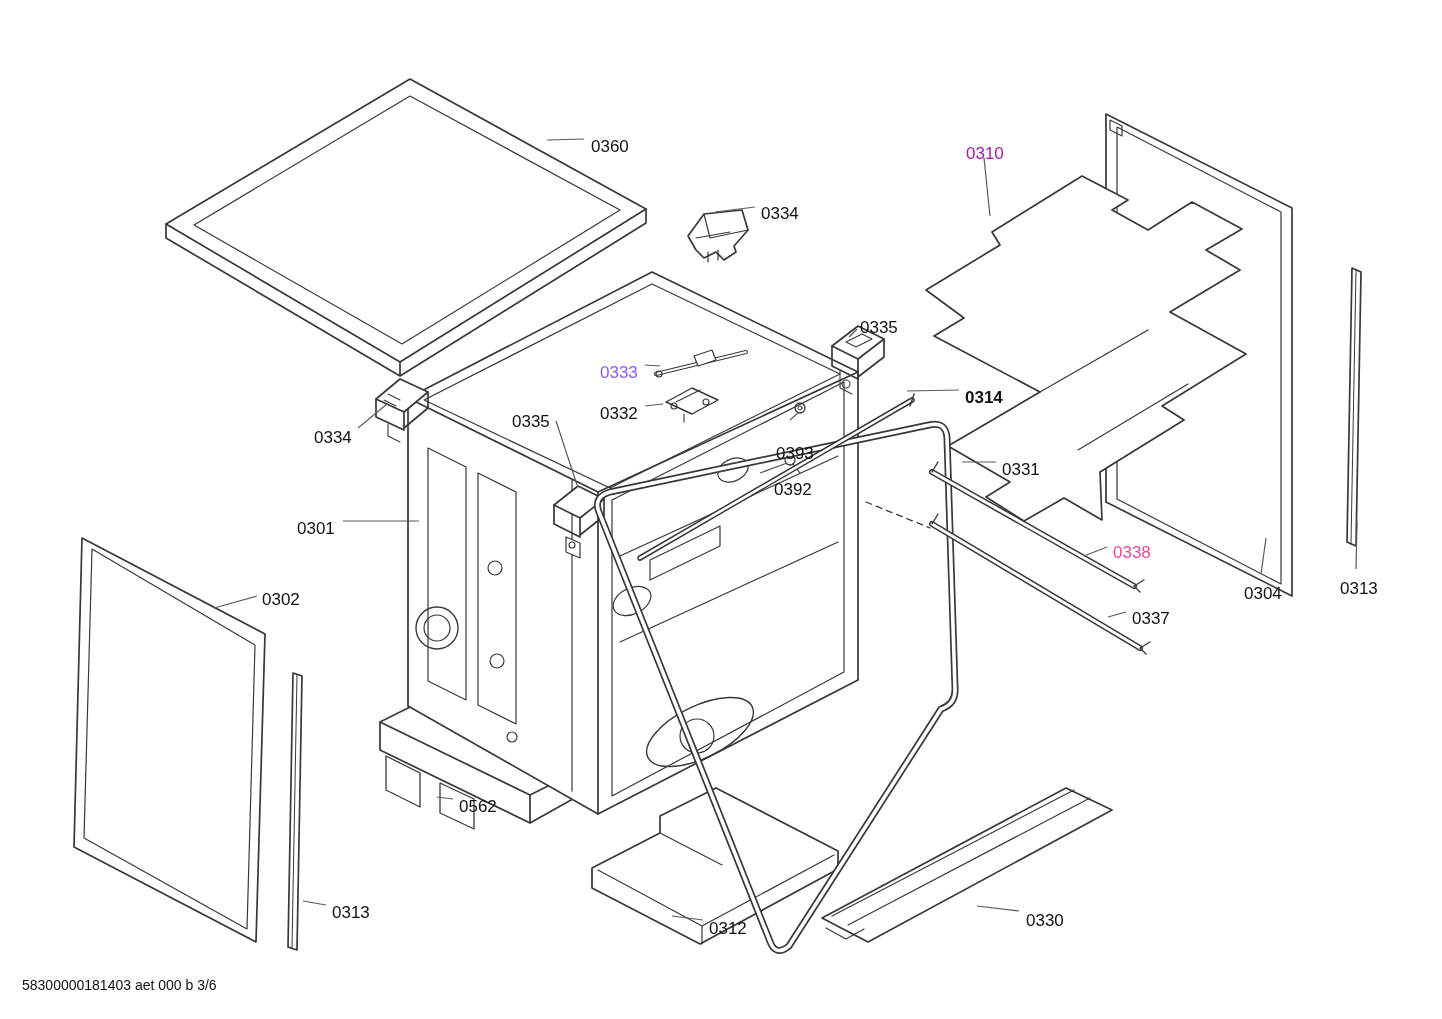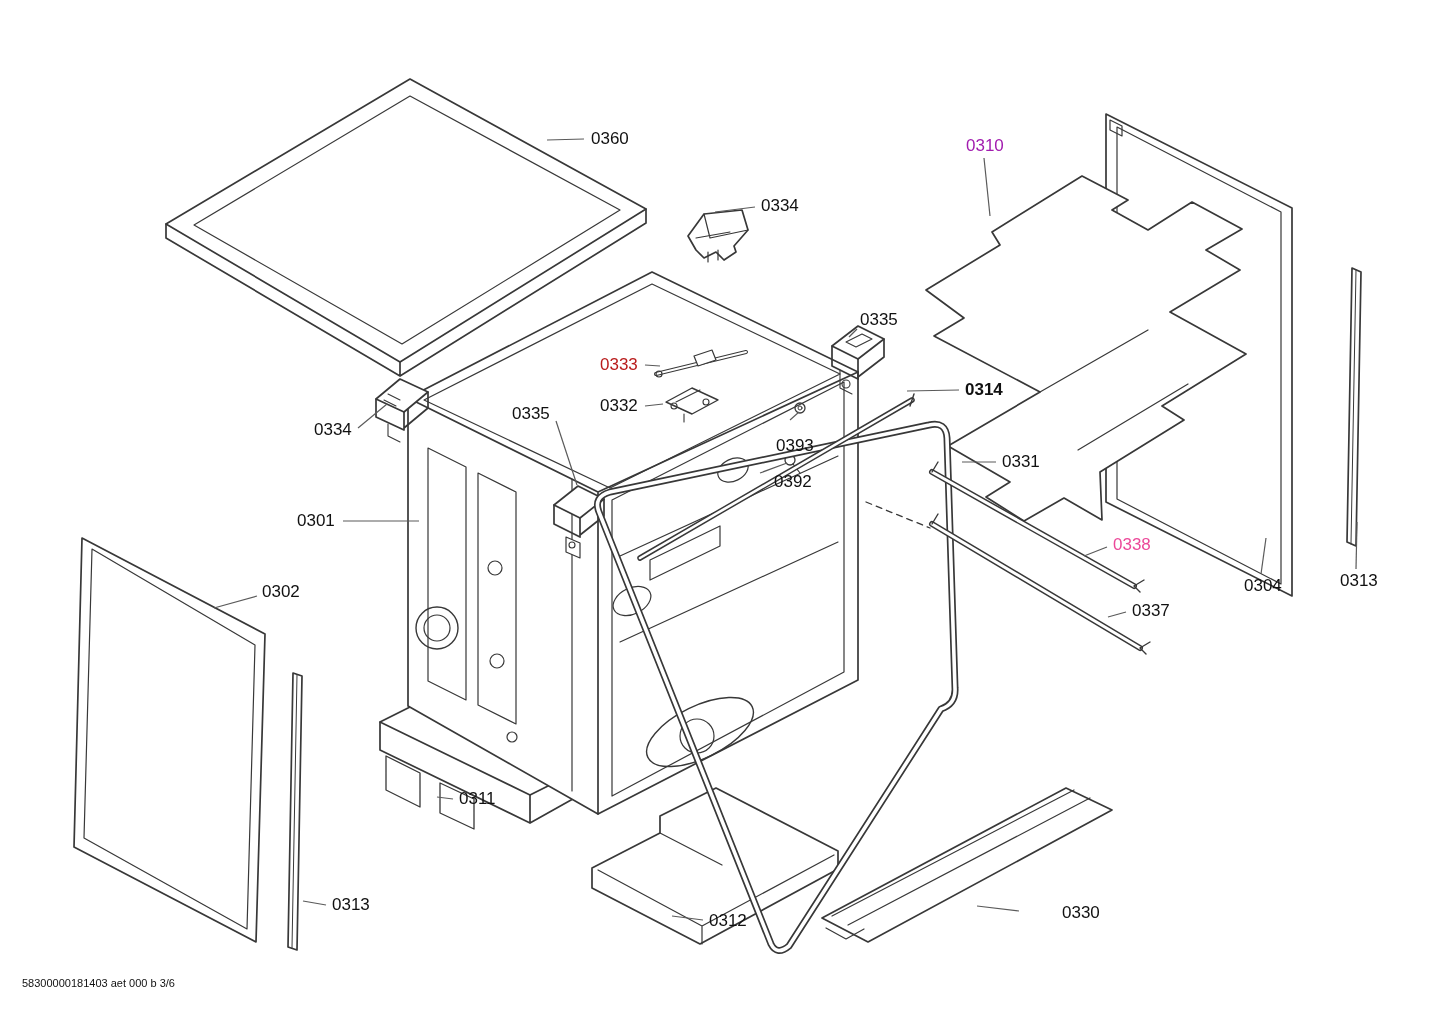--- a/index.html
+++ b/index.html
@@ -1,22 +1,22 @@
 <!DOCTYPE html>
 <html><head>
 <meta charset="utf-8">
 <style>
   html,body{margin:0;padding:0;background:#ffffff;}
   #stage{position:relative;width:1442px;height:1019px;background:#ffffff;overflow:hidden;
          font-family:"Liberation Sans", sans-serif;}
   #drawing-svg,#leader-svg{position:absolute;left:0;top:0;width:1442px;height:1019px;}
   #leader-svg{pointer-events:none;}
-  #label-layer{position:absolute;left:0;top:0;width:1442px;height:963px;}
+  #label-layer{position:absolute;left:0;top:8px;width:1442px;height:963px;}
   .part-label{position:absolute;font-size:17px;color:#111;white-space:nowrap;line-height:18px;}
-  #footer-text{position:absolute;left:22px;top:977px;font-size:11px;color:#111;}
+  #footer-text{position:absolute;left:22px;top:977px;font-size:14px;color:#111;}
 </style>
 </head>
 <body>
 <div id="stage">
 
 <svg id="drawing-svg" viewBox="0 0 1442 1019" fill="none" stroke="#383838" stroke-width="1.7" stroke-linejoin="round" stroke-linecap="round">
 
   <g>
     <path fill="#ffffff" d="M1106,114 L1292,208 L1292,596 L1106,502 Z"></path>
     <path stroke-width="1.2" d="M1117,127 L1281,212 L1281,584 L1117,499 Z"></path>
@@ -181,35 +181,35 @@
       <line x1="326" y1="905" x2="303" y2="901" stroke="#5a5a5a" stroke-width="1.2"></line>
       <line x1="703" y1="920" x2="672" y2="916" stroke="#5a5a5a" stroke-width="1.2"></line>
       <line x1="1019" y1="911" x2="977" y2="906" stroke="#5a5a5a" stroke-width="1.2"></line>
     </svg>
 
 <div id="label-layer">
       <div class="part-label" style="left: 591px; top: 130px; color: rgb(17, 17, 17);">0360</div>
       <div class="part-label" style="left: 761px; top: 197px; color: rgb(17, 17, 17);">0334</div>
       <div class="part-label" style="left: 966px; top: 137px; color: #a21caf;">0310</div>
       <div class="part-label" style="left: 860px; top: 311px; color: rgb(17, 17, 17);">0335</div>
-      <div class="part-label" style="left: 600px; top: 356px; color: #b91c1c; text-align: right;">0333</div>
+      <div class="part-label" style="left: 600px; top: 356px; color: #8b5cf6; text-align: right;">0333</div>
       <div class="part-label" style="left: 600px; top: 397px; color: rgb(17, 17, 17);">0332</div>
       <div class="part-label" style="left: 965px; top: 381px; color: rgb(17, 17, 17); font-weight: bold;">0314</div>
       <div class="part-label" style="left: 776px; top: 418px; color: rgb(17, 17, 17); margin-top: 19px;">0393</div>
       <div class="part-label" style="left: 735px; top: 473px; color: rgb(17, 17, 17); margin-left: 39px;">0392</div>
       <div class="part-label" style="left: 1002px; top: 453px; color: rgb(17, 17, 17);">0331</div>
       <div class="part-label" style="left: 314px; top: 421px; color: rgb(17, 17, 17);">0334</div>
       <div class="part-label" style="left: 512px; top: 405px; color: rgb(17, 17, 17);">0335</div>
       <div class="part-label" style="left: 297px; top: 512px; color: rgb(17, 17, 17);">0301</div>
       <div class="part-label" style="left: 262px; top: 583px; color: rgb(17, 17, 17); text-align: center;">0302</div>
       <div class="part-label" style="left: 1113px; top: 536px; color: #ec4899;">0338</div>
       <div class="part-label" style="left: 1132px; top: 602px; color: rgb(17, 17, 17);">0337</div>
       <div class="part-label" style="left: 1244px; top: 577px; color: rgb(17, 17, 17);">0304</div>
       <div class="part-label" style="left: 1340px; top: 572px; color: rgb(17, 17, 17);">0313</div>
-      <div class="part-label" style="left: 459px; top: 790px; color: rgb(17, 17, 17);">0311</div>
+      <div class="part-label" style="left: 459px; top: 790px; color: rgb(17, 17, 17);">0562</div>
       <div class="part-label" style="left: 332px; top: 896px; color: rgb(17, 17, 17);">0313</div>
       <div class="part-label" style="left: 709px; top: 912px; color: rgb(17, 17, 17); text-align: center;">0312</div>
-      <div class="part-label" style="left: 1026px; top: 904px; color: rgb(17, 17, 17); margin-left: 36px;">0330</div>
+      <div class="part-label" style="left: 1026px; top: 904px; color: rgb(17, 17, 17);">0330</div>
     </div>
 
 <div id="footer-text">58300000181403 aet 000 b 3/6</div>
 
 </div>
 
 </body></html>

